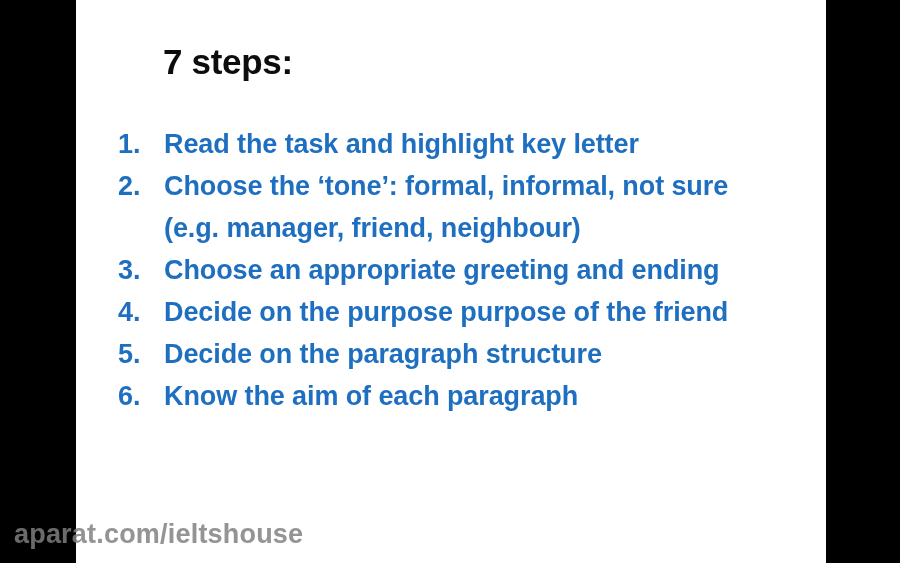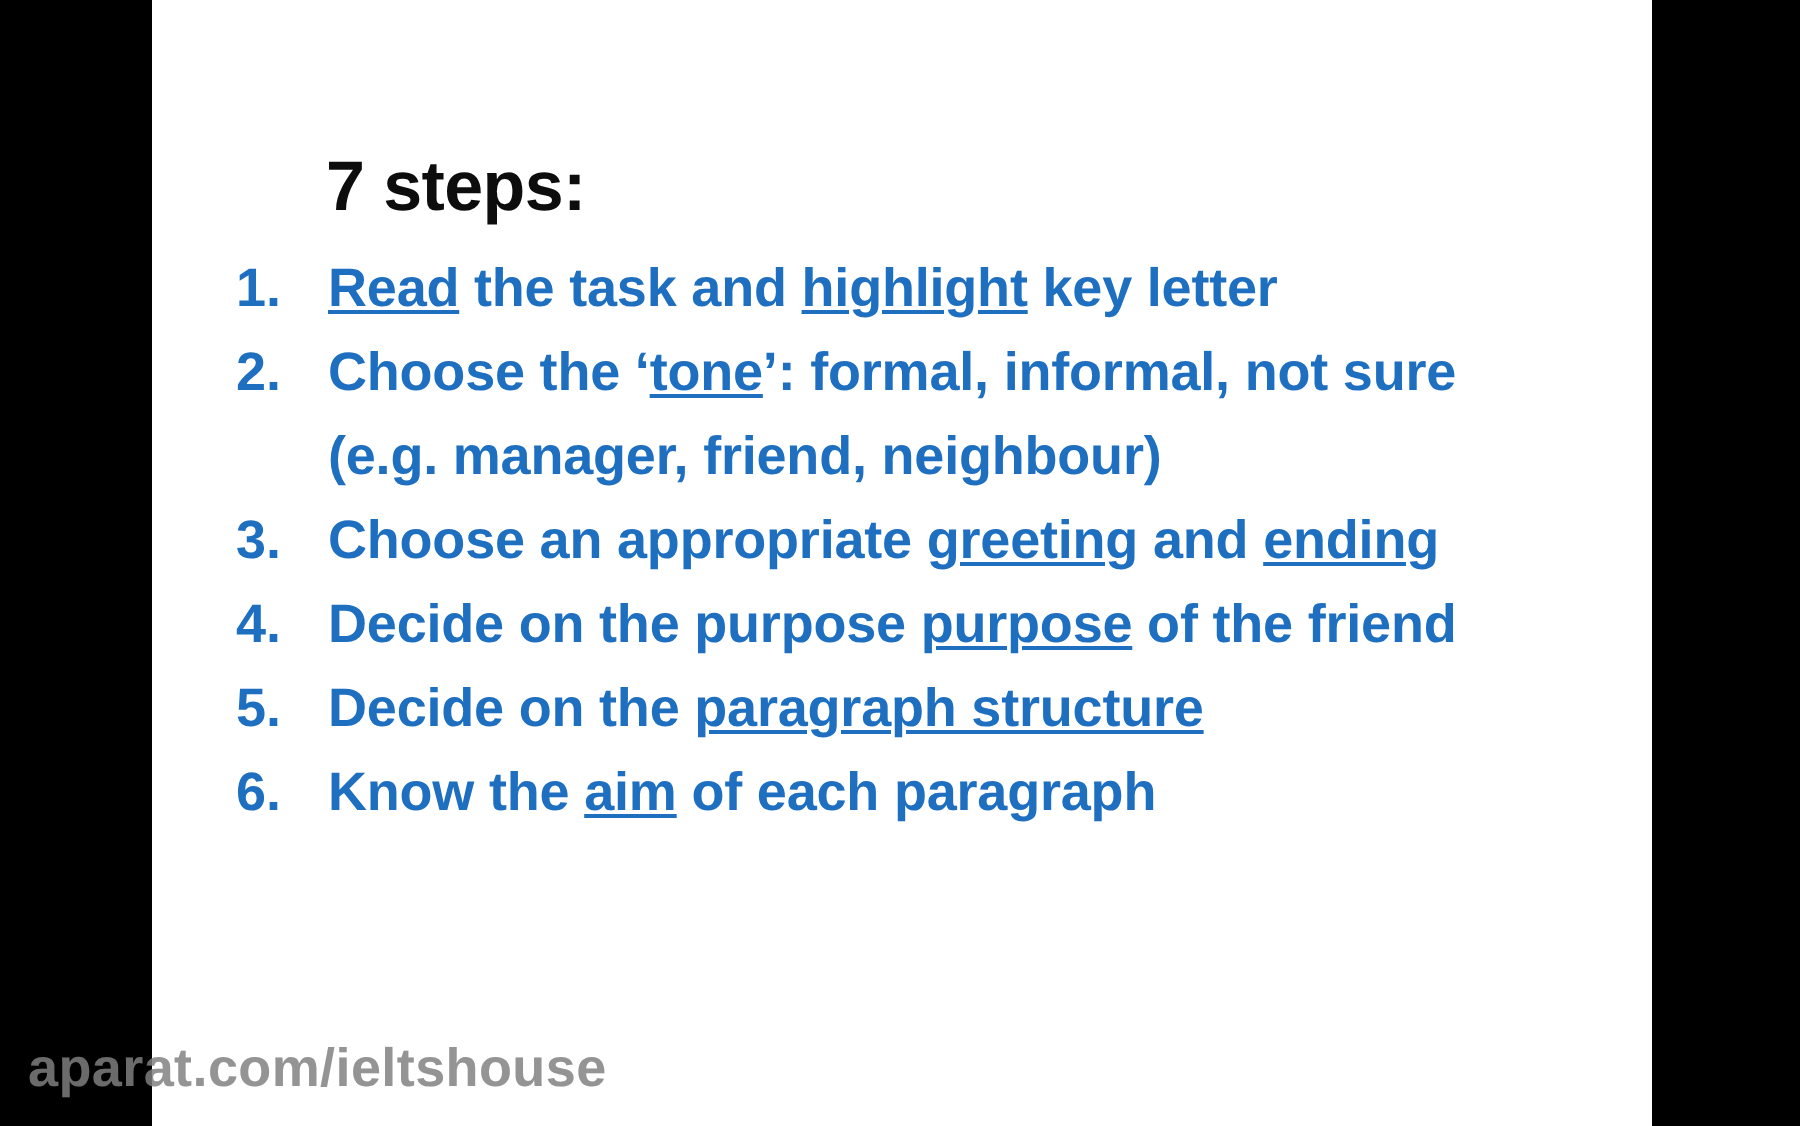--- a/index.html
+++ b/index.html
@@ -46,21 +46,20 @@
   .slide-title {
     position: absolute;
     left: 87px;
     top: 44px;
     font-size: 35px;
     font-weight: bold;
     color: #0d0d0d;
     letter-spacing: -0.3px;
     line-height: 1;
     white-space: nowrap;
-    margin-top: 32px;
   }
   .steps-list {
     position: absolute;
     left: 0;
     top: 123px;
     width: 750px;
   }
   .step-row {
     position: relative;
     height: 42px;
@@ -85,21 +84,20 @@
     font-size: 27px;
     font-weight: bold;
     color: #1f6fc0;
     line-height: 42px;
     letter-spacing: -0.1px;
   }
   .step-text.cont {
     left: 88px;
   }
   .u {
-    text-decoration: underline;
     text-decoration-thickness: 2px;
     text-underline-offset: 2px;
   }
   .watermark {
     position: absolute;
     left: 14px;
     top: 521px;
     font-size: 27px;
     font-weight: bold;
     color: #ffffff;

